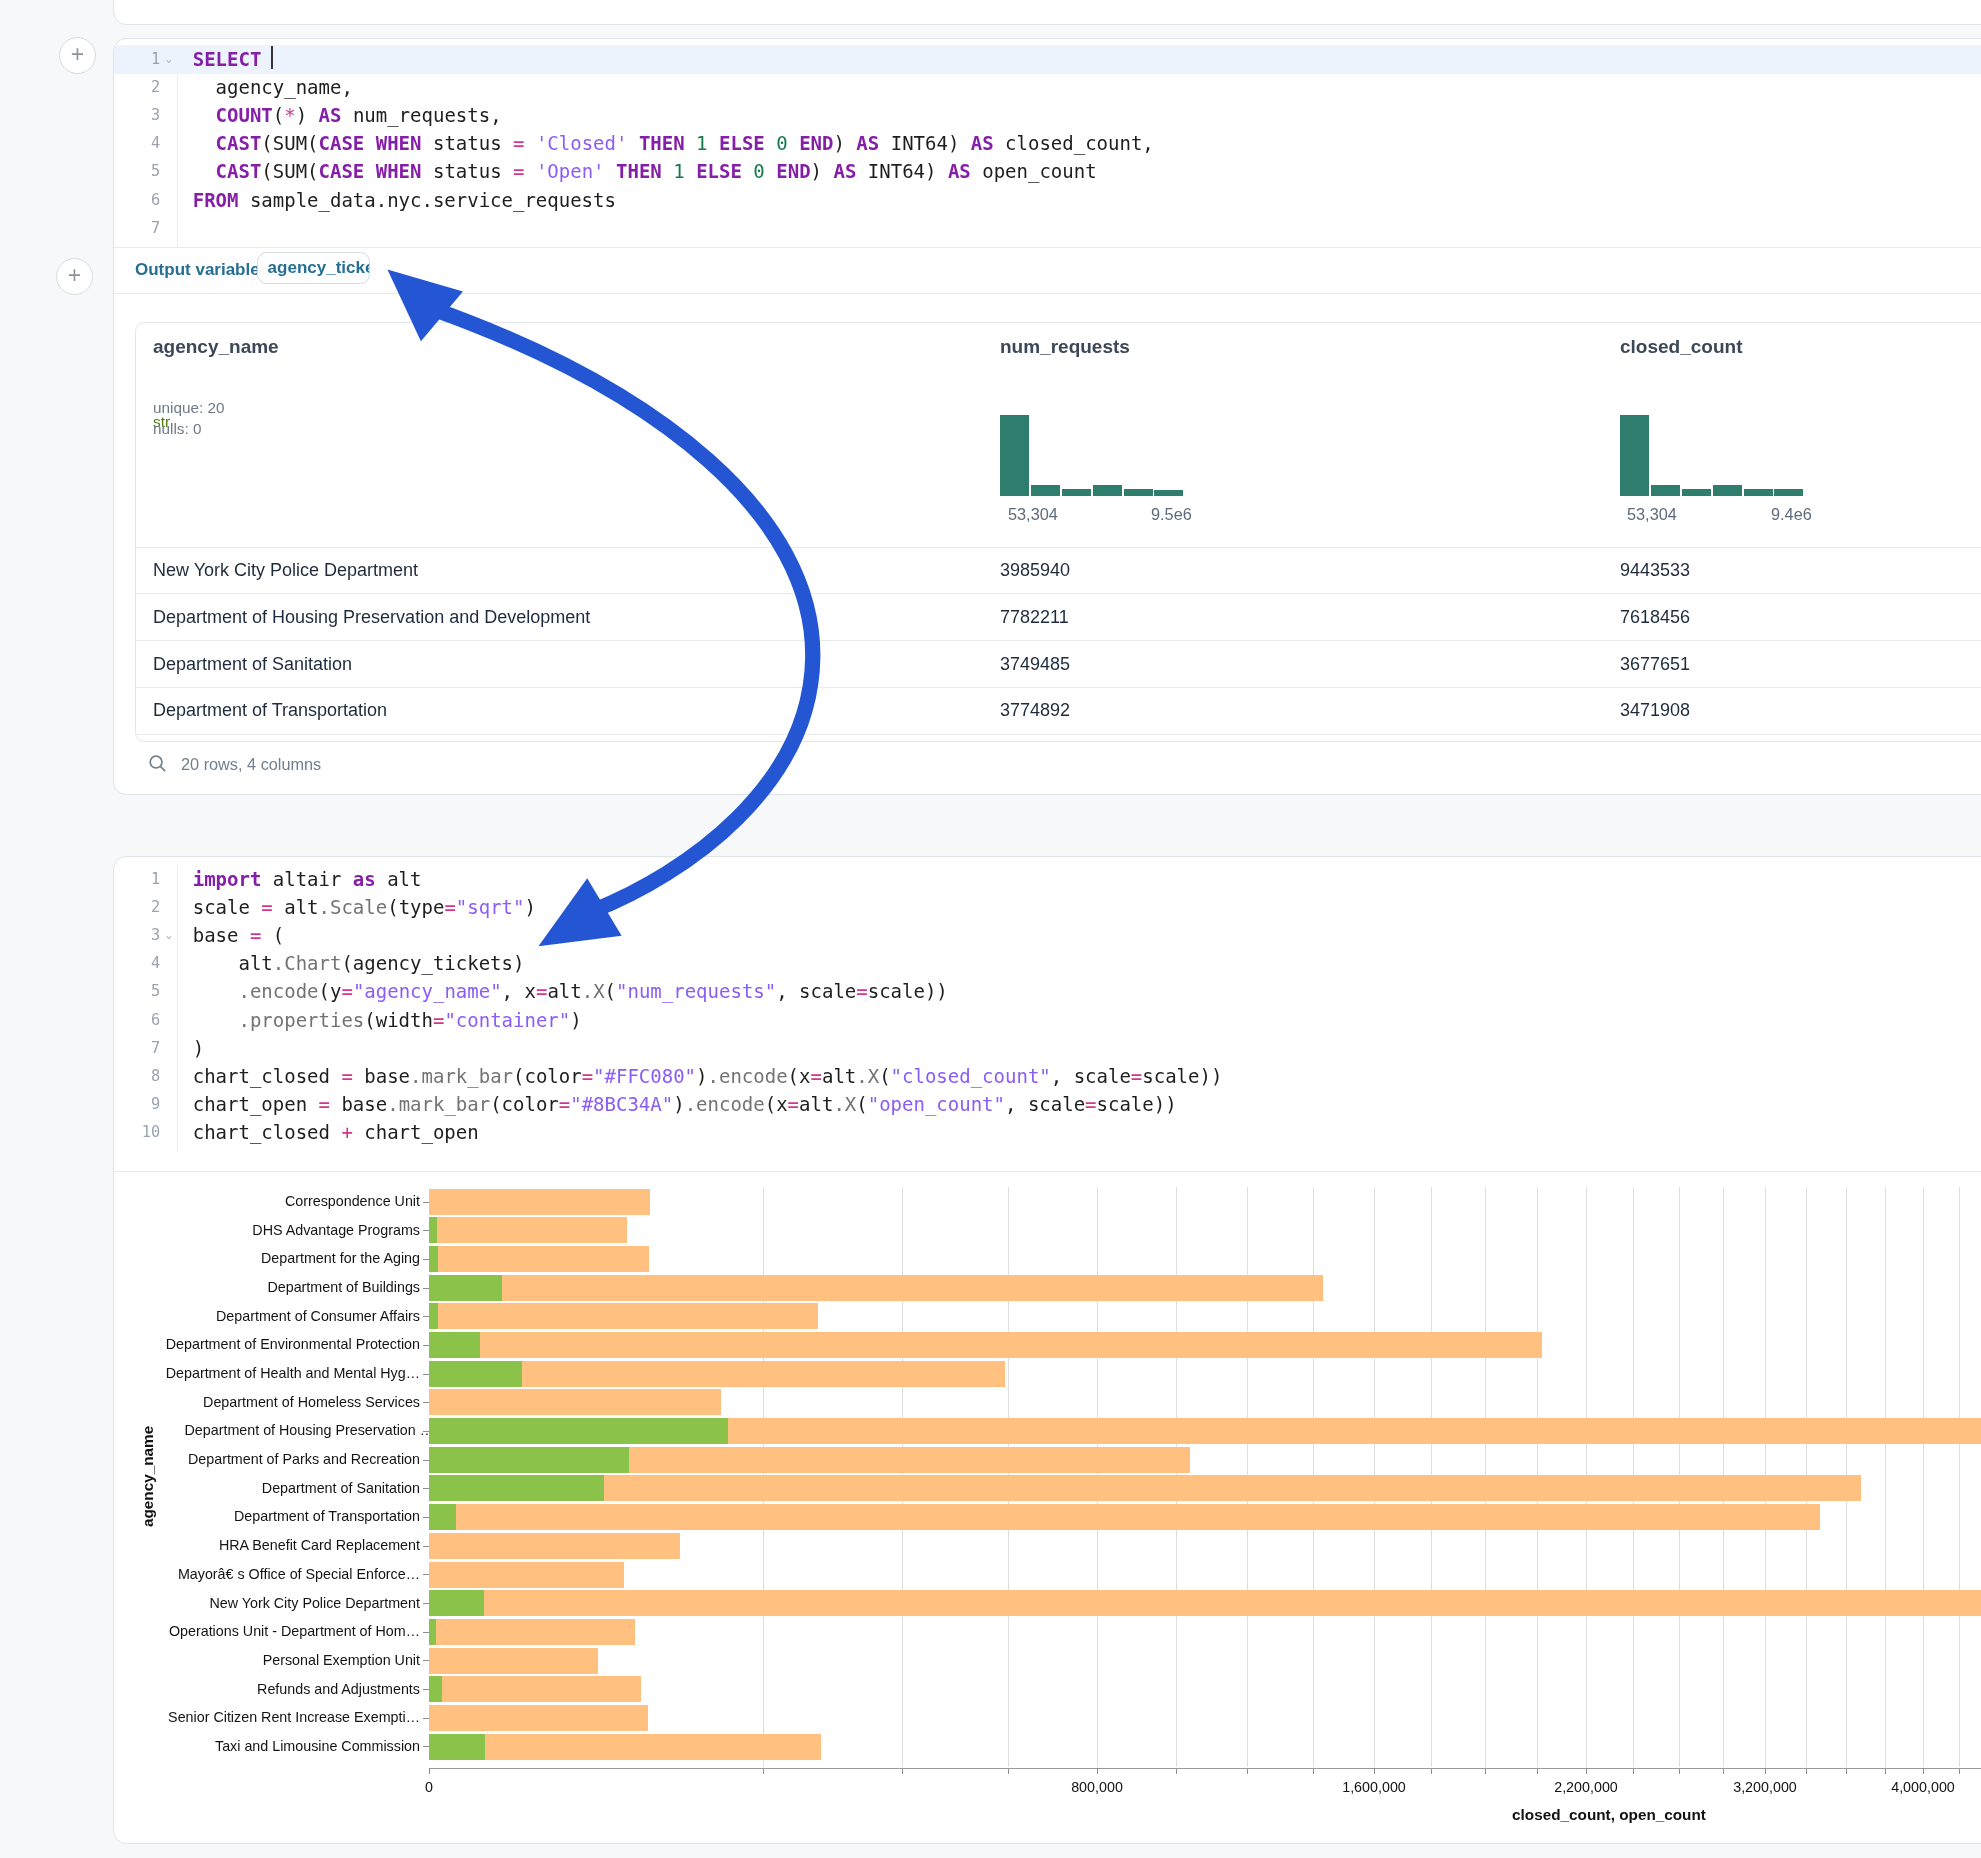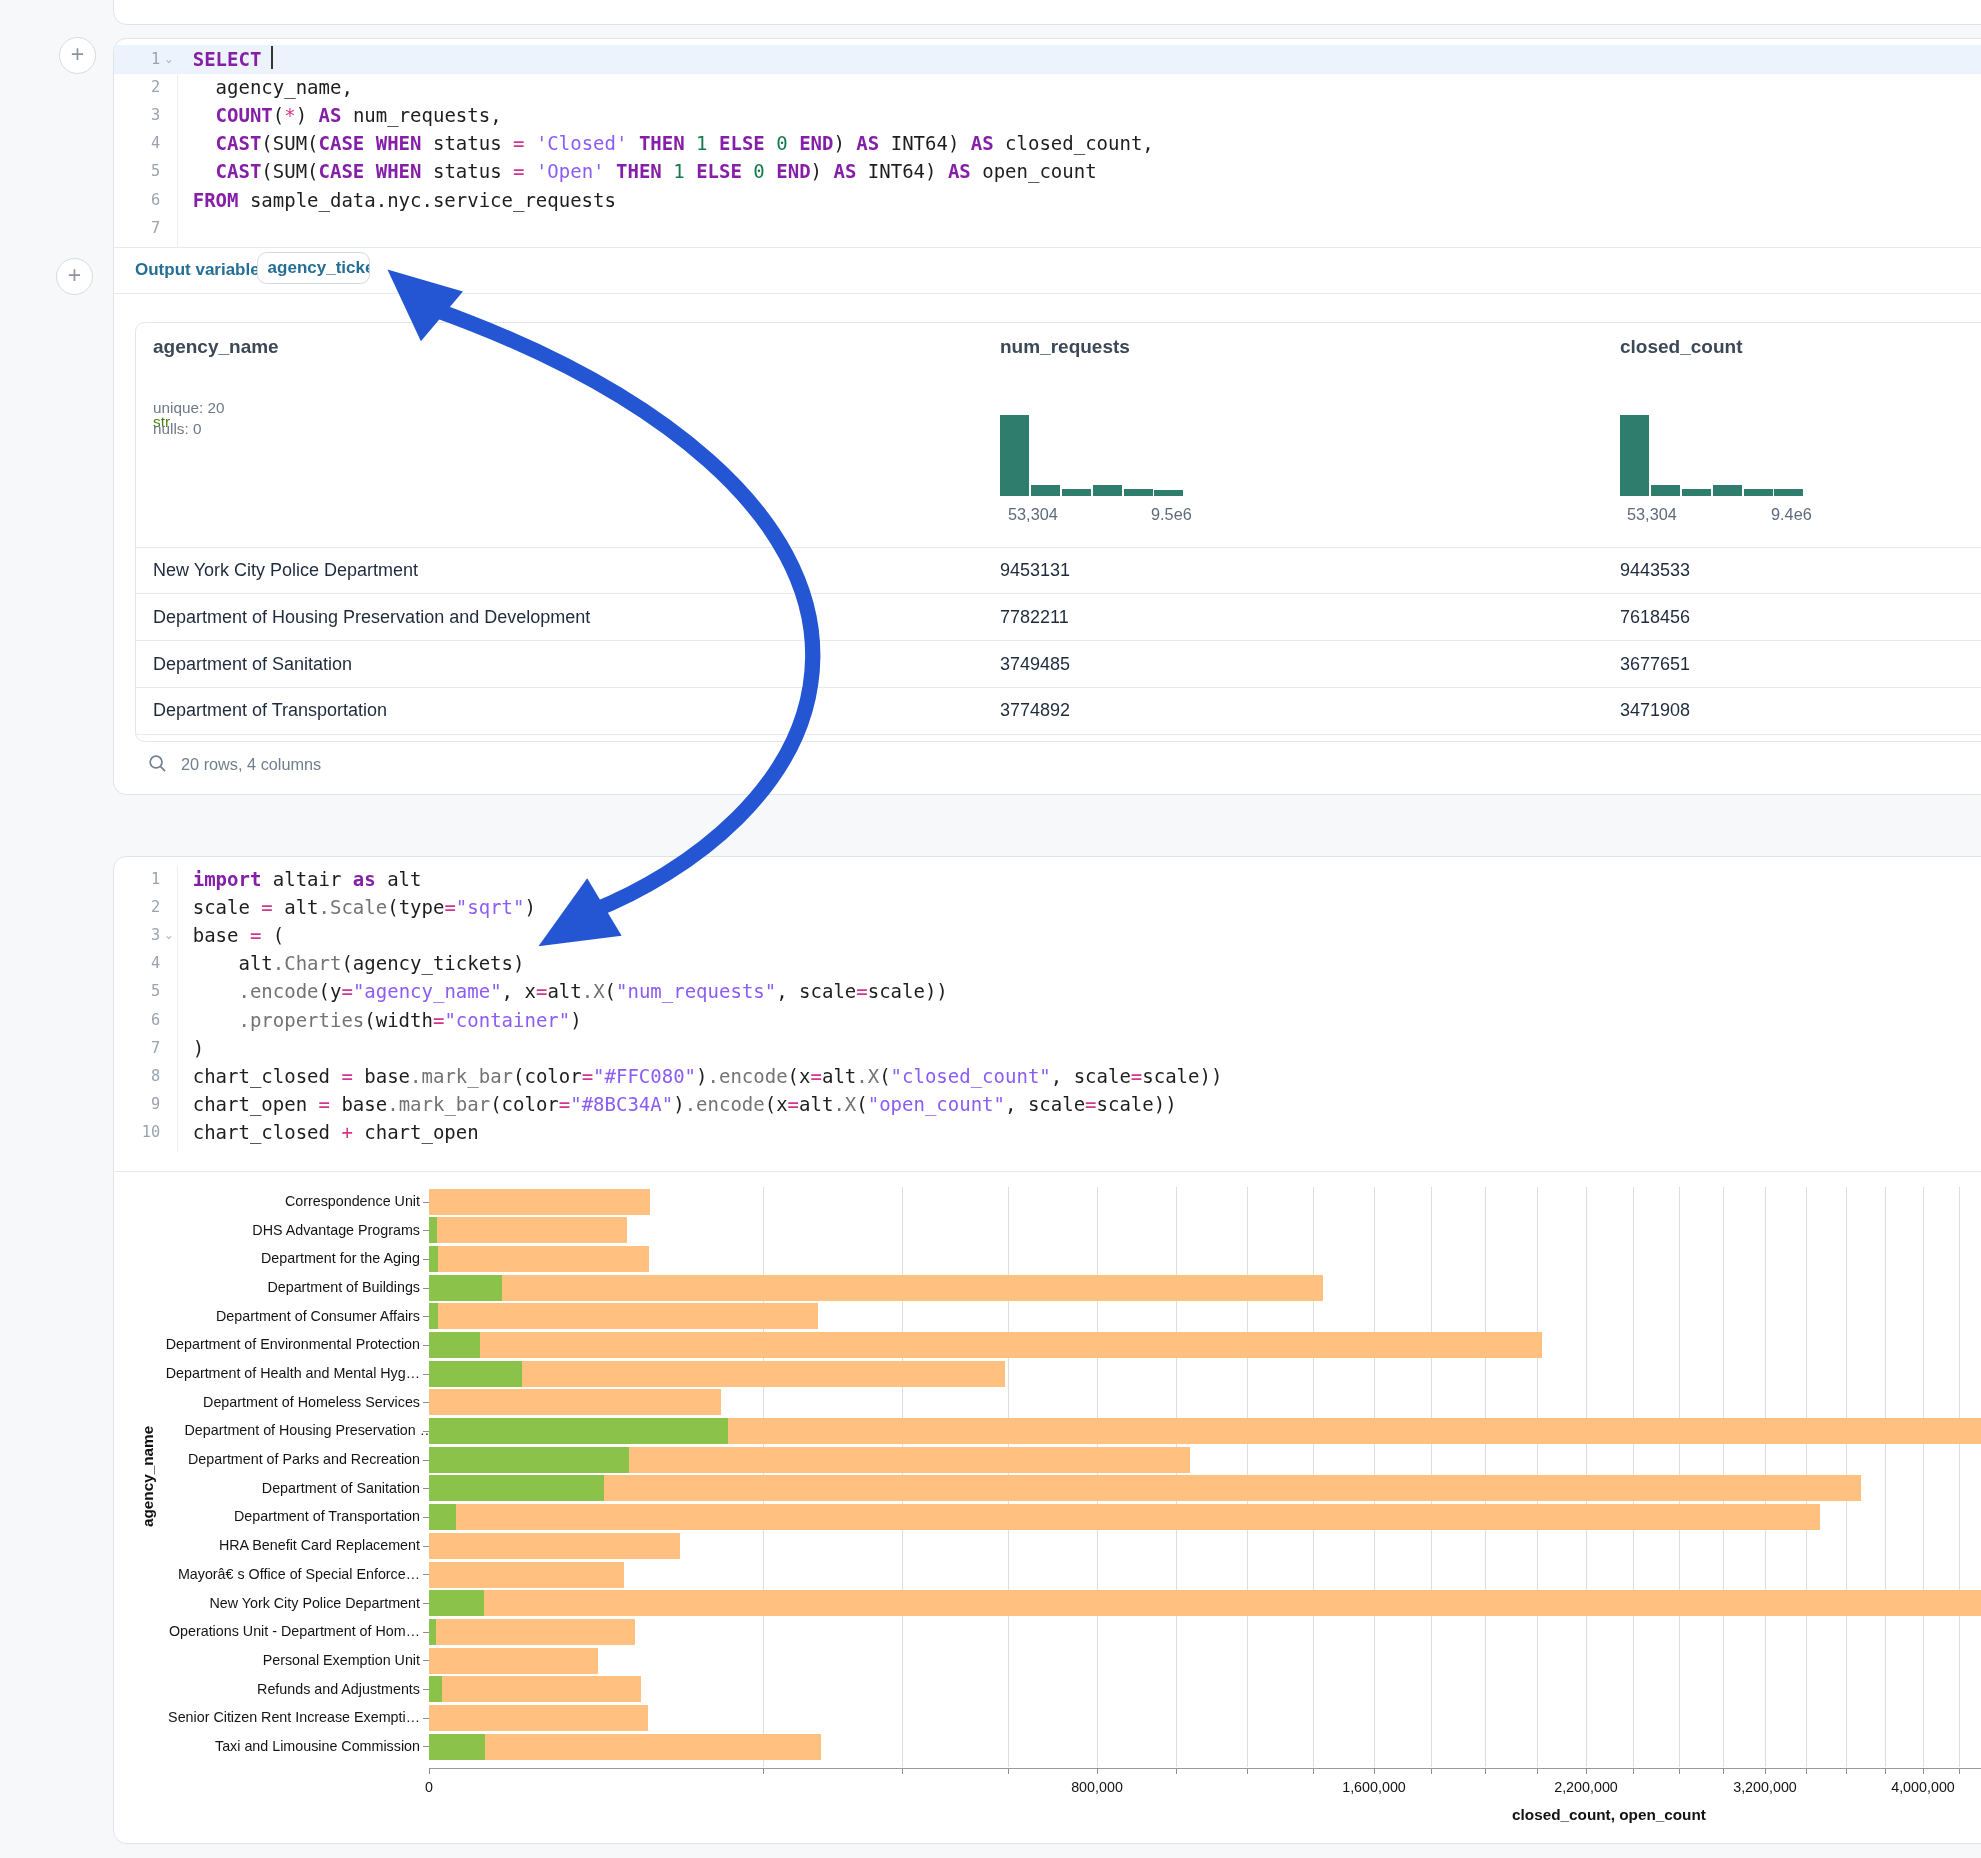--- a/index.html
+++ b/index.html
@@ -130,21 +130,21 @@
           <div class="hbar" style="height: 11.4px; background: rgb(46, 125, 109);"></div>
           <div class="hbar" style="height: 7.3px; background: rgb(46, 125, 109);"></div>
           <div class="hbar" style="height: 11.4px; background: rgb(46, 125, 109);"></div>
           <div class="hbar" style="height: 7.3px; background: rgb(46, 125, 109);"></div>
           <div class="hbar" style="height: 7.3px; background: rgb(46, 125, 109);"></div>
         </div>
         <div class="hist-lab" style="left: 1491px; top: 182px;">53,304</div>
         <div class="hist-lab" style="left: 1635px; top: 182px;">9.4e6</div>
         <div class="t-divider" style="top: 224px;"></div>
         <div class="cell-text" style="left: 17px; top: 237px;">New York City Police Department</div>
-        <div class="cell-text" style="left: 864px; top: 237px;">9453131</div>
+        <div class="cell-text" style="left: 864px; top: 237px;">3985940</div>
         <div class="cell-text" style="left: 1484px; top: 237px;">9443533</div>
         <div class="t-divider" style="top: 270px;"></div>
         <div class="cell-text" style="left: 17px; top: 284px;">Department of Housing Preservation and Development</div>
         <div class="cell-text" style="left: 864px; top: 284px;">7782211</div>
         <div class="cell-text" style="left: 1484px; top: 284px;">7618456</div>
         <div class="t-divider" style="top: 317px;"></div>
         <div class="cell-text" style="left: 17px; top: 331px;">Department of Sanitation</div>
         <div class="cell-text" style="left: 864px; top: 331px;">3749485</div>
         <div class="cell-text" style="left: 1484px; top: 331px;">3677651</div>
         <div class="t-divider" style="top: 364px;"></div>

